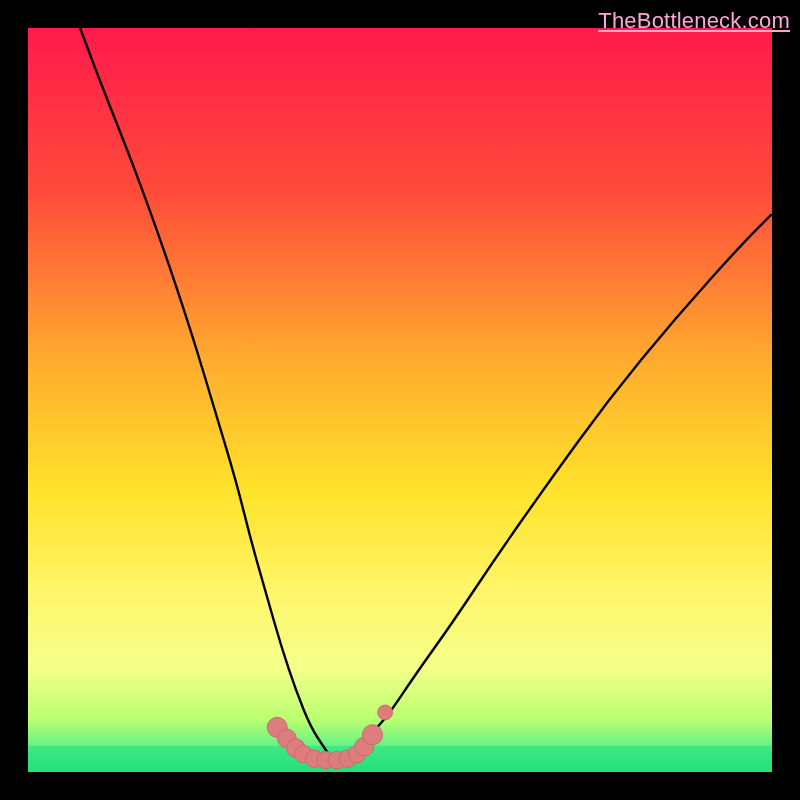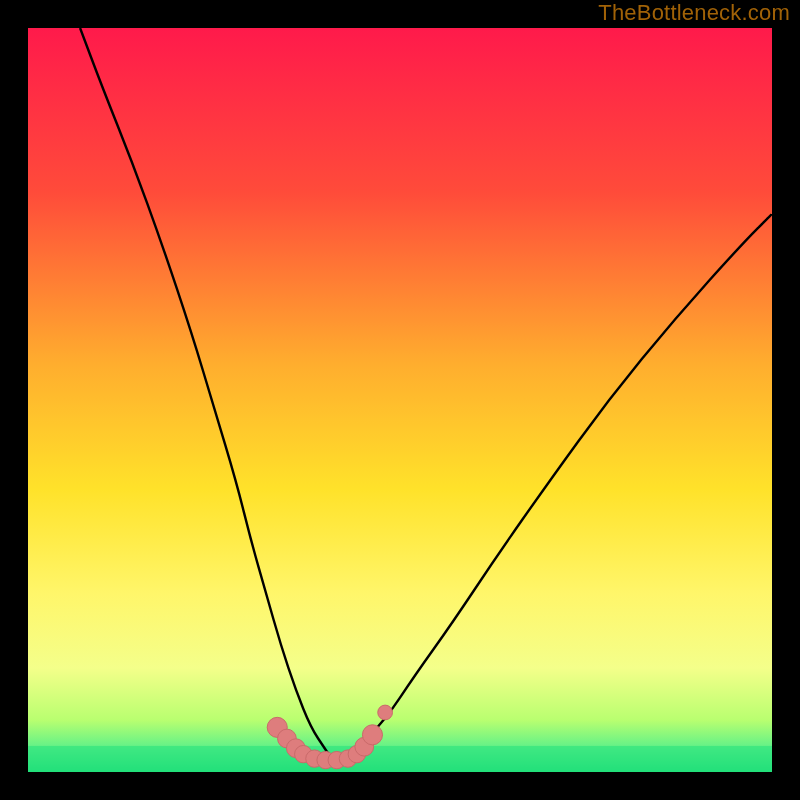--- a/index.html
+++ b/index.html
@@ -26,27 +26,28 @@
     height: 744px;
     overflow: hidden;
   }
   .plot svg {
     display: block;
     width: 744px;
     height: 744px;
   }
   .watermark {
     position: absolute;
-    top: 0;
+    top: 8px;
     right: 10px;
-    color: #a16207;
+    color: #f9a8d4;
     font-size: 22px;
     font-weight: 400;
     letter-spacing: 0.2px;
     user-select: none;
+    text-decoration: underline;
   }
 </style>
 </head>
 <body>
 
 <div class="frame">
   <div class="plot">
     <svg viewBox="0 0 744 744">
       <defs>
         <linearGradient id="bg-grad" x1="0" y1="0" x2="0" y2="1">

